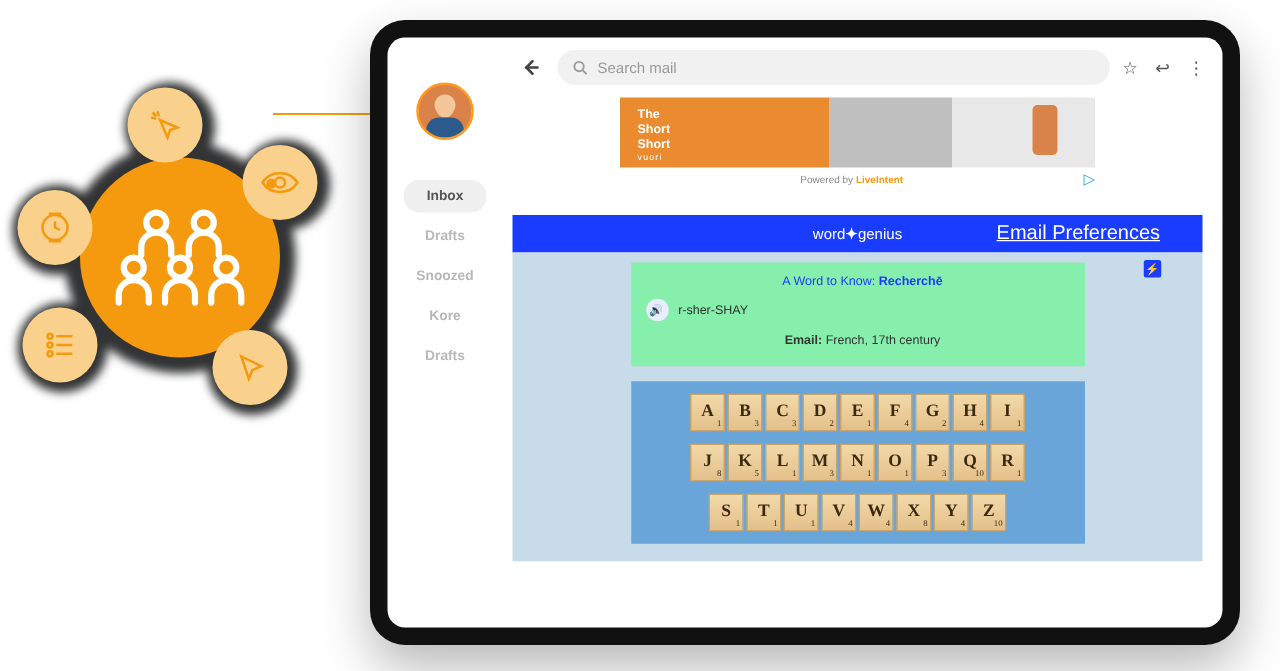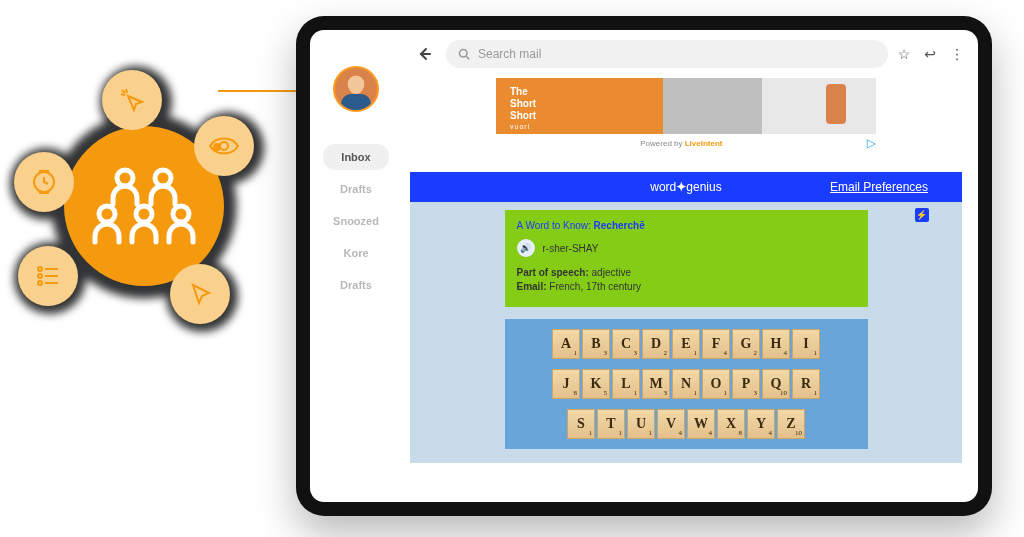--- a/index.html
+++ b/index.html
@@ -184,21 +184,21 @@
     position: relative;
     font-size: 12px;
     width: 552px;
     margin: 0 auto;
     text-align: right;
   }
   .blue-bar .brand b { font-weight:700; }
   .blue-bar .prefs {
     position: absolute;
     right: 34px;
-    font-size: 12px;
+    font-size: 16px;
     text-decoration: underline;
     cursor: pointer;
   }
 
   
   .email-body {
     width: 552px;
     margin: 0 auto;
     background: #c8dbe9;
     padding: 8px 8px 14px 8px;
@@ -209,26 +209,27 @@
     right: 33px;
     top: 6px;
     width: 14px; height:14px;
     background: #1a3cff;
     color:#fff;
     font-size:9px;
     display:flex;align-items:center;justify-content:center;
     border-radius:2px;
   }
   .card {
-    background: #84cc16;
+    background: #86efac;
     width: 363px;
     margin: 0 auto 12px auto;
     padding: 10px 4px 12px 12px;
     font-size: 10px;
     color: #333;
+    text-align: center;
   }
   .card-title {
     color: #1a3cff;
     font-weight: 700;
     margin-bottom: 8px;
   }
   .card-title .label { font-weight: 400; }
   .pron-row {
     display: flex;
     align-items: center;
@@ -494,21 +495,20 @@
 
           <div class="card">
             <div class="card-title">
               <span class="label">A Word to Know: </span><span>Recherchē</span>
             </div>
             <div class="pron-row">
               <span class="sound-icon">🔊</span>
               <span class="pron">r-sher-SHAY</span>
             </div>
             <div class="specs">
-              <div><b>Part of speech: </b><span>adjective</span></div>
               <div><b>Email: </b><span>French, 17th century</span></div>
             </div>
           </div>
 
           <div class="tiles">
             <div class="tile-row">
                 <div class="tile">A<sub>1</sub></div>
                 <div class="tile">B<sub>3</sub></div>
                 <div class="tile">C<sub>3</sub></div>
                 <div class="tile">D<sub>2</sub></div>

